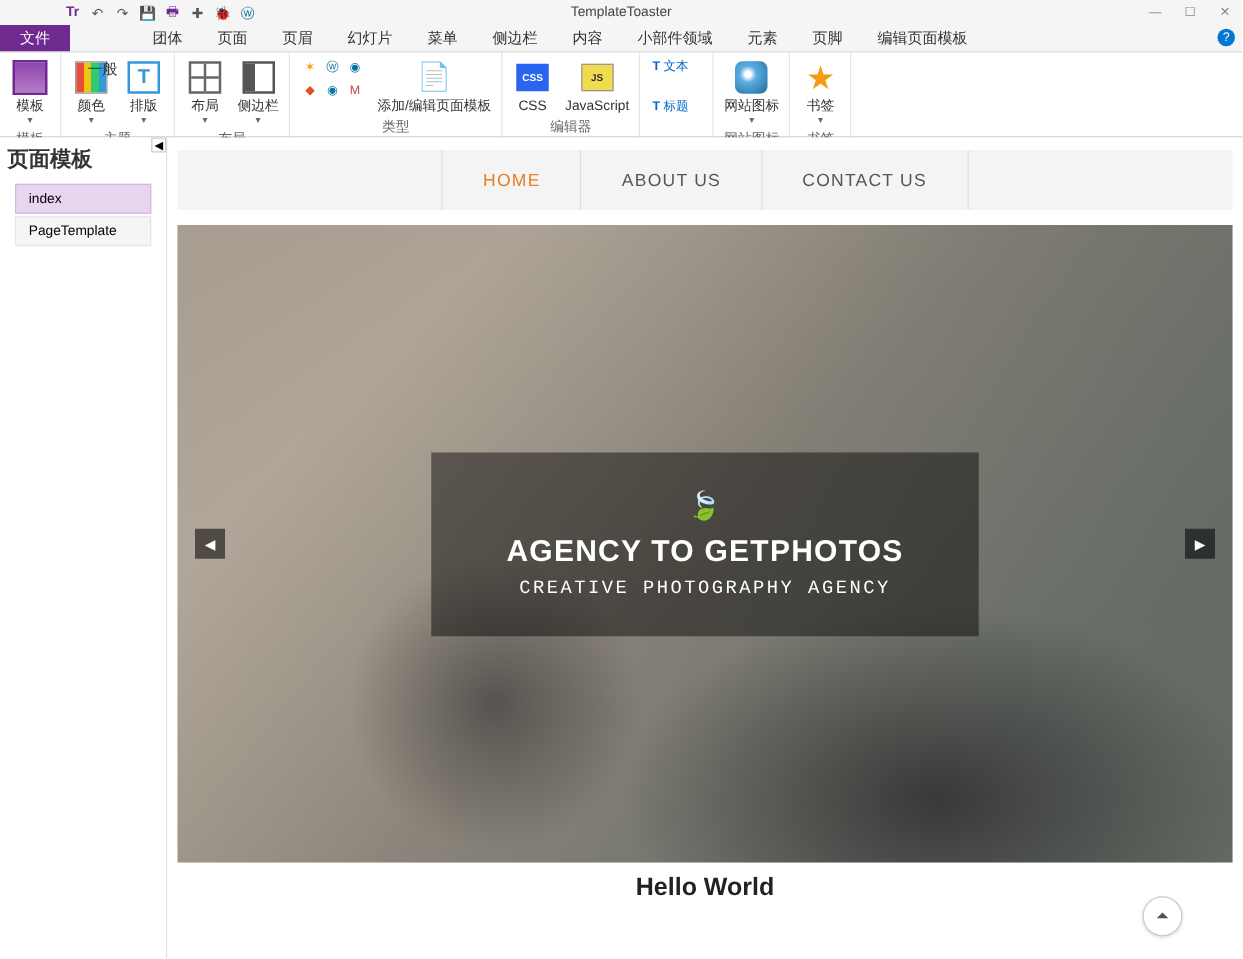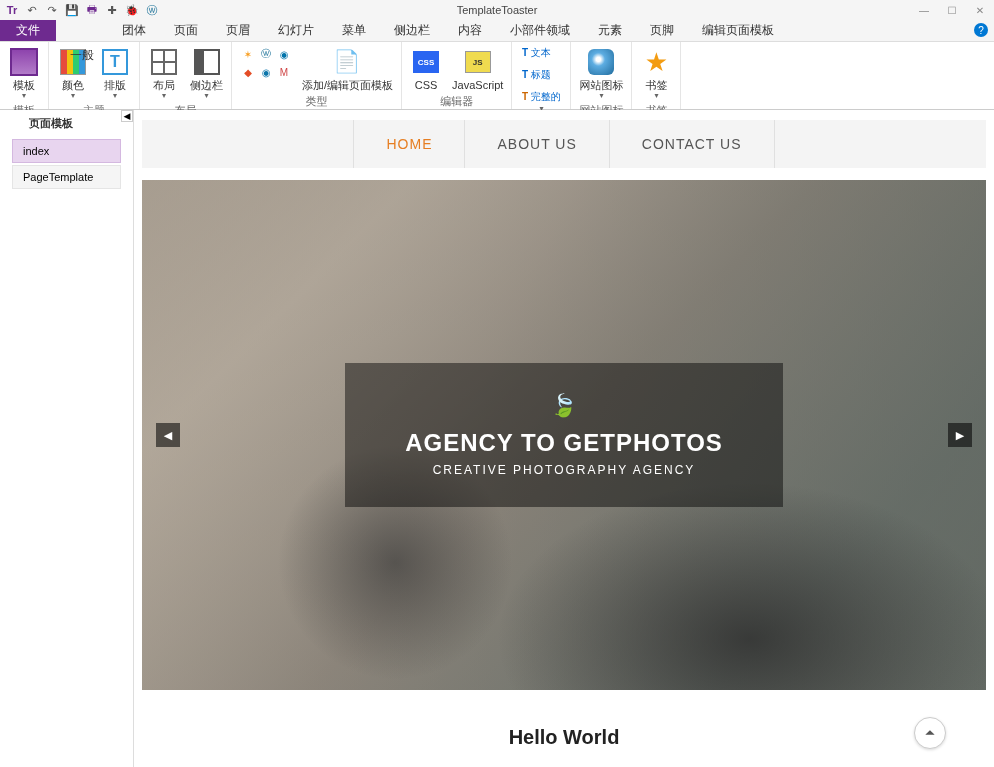--- a/index.html
+++ b/index.html
@@ -1,19 +1,19 @@
 <!DOCTYPE html>
 <html><head>
 <meta charset="utf-8">
 <style>
 * { margin: 0; padding: 0; box-sizing: border-box; }
 body { font-family: "Microsoft YaHei", Arial, sans-serif; font-size: 12px; background: #fff; overflow: hidden; width: 994px; height: 767px; position: relative; }
 
 
-.titlebar { height: 20px; background: #f5f5f5; display: flex; align-items: center; position: relative; }
+.titlebar { height: 20px; background: #f5f5f5; display: flex; align-items: center; position: relative; padding-left: 46px; }
 .quickaccess { display: flex; align-items: center; gap: 4px; padding-left: 4px; }
 .qa-icon { width: 16px; height: 16px; display: flex; align-items: center; justify-content: center; font-size: 11px; color: #555; cursor: pointer; }
 .title-text { position: absolute; left: 50%; transform: translateX(-50%); font-size: 11px; color: #444; }
 .window-controls { position: absolute; right: 0; display: flex; }
 .win-btn { width: 28px; height: 18px; display: flex; align-items: center; justify-content: center; color: #888; font-size: 10px; cursor: pointer; }
 
 
 .tabstrip { height: 22px; background: #f5f5f5; display: flex; align-items: stretch; position: relative; border-bottom: 1px solid #ddd; }
 .filetab { background: #6e2a8f; color: #fff; padding: 0 16px; display: flex; align-items: center; font-size: 12px; cursor: pointer; }
 .tab { padding: 0 14px; display: flex; align-items: center; font-size: 12px; color: #333; cursor: pointer; }
@@ -28,21 +28,21 @@
 .rbtn { display: flex; flex-direction: column; align-items: center; justify-content: center; padding: 2px 4px; cursor: pointer; min-width: 34px; }
 .rbtn-icon { width: 32px; height: 32px; display: flex; align-items: center; justify-content: center; }
 .rbtn-label { font-size: 11px; color: #333; text-align: center; line-height: 1.1; margin-top: 1px; }
 .dropdown-arrow { font-size: 8px; color: #666; }
 .small-icons-grid { display: grid; grid-template-columns: repeat(3, 16px); gap: 2px; }
 .small-icon { width: 16px; height: 16px; display: flex; align-items: center; justify-content: center; font-size: 10px; }
 
 
 .workspace { display: flex; height: calc(767px - 20px - 22px - 68px); }
 .sidepanel { width: 134px; background: #fff; border-right: 1px solid #ddd; position: relative; }
-.panel-header { font-size: 11px; color: #333; padding: 6px 6px; font-weight: bold; margin-left: 23px; }
+.panel-header { font-size: 17px; color: #333; padding: 6px 6px; font-weight: bold; }
 .panel-item { margin: 2px 12px; padding: 5px 10px; font-size: 11px; cursor: pointer; border: 1px solid transparent; }
 .panel-item.selected { background: #e8d5ef; border: 1px solid #d4b8e0; }
 .panel-item.unselected { background: #f5f5f5; border: 1px solid #e5e5e5; }
 .collapse-btn { position: absolute; right: 0; top: 0; width: 12px; height: 12px; background: #fff; border: 1px solid #ccc; font-size: 9px; display: flex; align-items: center; justify-content: center; cursor: pointer; }
 
 
 .canvas-wrap { flex: 1; background: #fff; overflow-y: scroll; position: relative; padding: 10px 8px; }
 .canvas-wrap::-webkit-scrollbar { width: 14px; }
 .canvas-wrap::-webkit-scrollbar-track { background: #f0f0f0; }
 .canvas-wrap::-webkit-scrollbar-thumb { background: #c0c0c0; }
@@ -56,26 +56,26 @@
 .hero-bike {
   position: absolute; inset: 0;
   background:
     radial-gradient(ellipse 420px 260px at 72% 90%, rgba(40,40,40,.75), transparent 60%),
     radial-gradient(circle 180px at 30% 75%, rgba(50,50,50,.6), transparent 65%),
     linear-gradient(115deg, rgba(180,170,155,.5) 0%, rgba(140,135,125,.3) 40%, rgba(90,98,92,.7) 100%);
 }
 .hero-overlay { position: relative; background: rgba(0,0,0,0.45); padding: 30px 60px; text-align: center; color: #fff; }
 .hero-icon { font-size: 22px; margin-bottom: 10px; }
 .hero-title { font-size: 24px; font-weight: bold; letter-spacing: 1px; margin-bottom: 6px; }
-.hero-sub { font-size: 12px; letter-spacing: 2px; }
+.hero-sub { font-size: 15px; letter-spacing: 2px; font-family: Liberation Mono, monospace; }
 .slide-arrow { position: absolute; top: 50%; transform: translateY(-50%); width: 24px; height: 24px; background: rgba(0,0,0,0.55); color: #fff; display: flex; align-items: center; justify-content: center; font-size: 11px; cursor: pointer; }
 .slide-arrow.left { left: 14px; }
 .slide-arrow.right { right: 14px; }
 
-.content-title { text-align: center; font-size: 20px; font-weight: bold; margin-top: 36px; color: #222; }
+.content-title { text-align: center; font-size: 20px; font-weight: bold; margin-top: 9px; color: #222; }
 
 .scroll-top { position: absolute; right: 48px; bottom: 18px; width: 32px; height: 32px; border-radius: 50%; background: #fff; border: 1px solid #ccc; display: flex; align-items: center; justify-content: center; font-size: 13px; color: #555; cursor: pointer; box-shadow: 0 1px 3px rgba(0,0,0,.15); }
 
 
 .ic-template { background: linear-gradient(#8e44ad,#b37cc9); width:28px; height:28px; border:2px solid #6e2a8f; }
 .ic-color { width:26px; height:26px; background:
   linear-gradient(90deg,#e74c3c 0 25%,#f1c40f 25% 50%,#2ecc71 50% 75%,#3498db 75% 100%); border:1px solid #999; }
 .ic-layout { width:26px; height:26px; border:2px solid #3498db; background:#fff; position:relative; }
 .ic-layout:before { content:"T"; position:absolute; inset:0; display:flex; align-items:center; justify-content:center; color:#3498db; font-weight:bold; font-size:16px; }
 .ic-grid { width:26px; height:26px; background:
@@ -214,21 +214,21 @@
           </div>
         <div class="rbtn-label">JavaScript</div>
       </div>
     </div>
     <div class="group-label">编辑器</div>
   </div>
 
   <div class="group">
     <div class="group-items">
       <div class="rbtn" style="min-width:50px">
-        <div style="display:flex;flex-direction:column;gap:8px;align-items:flex-start;font-size:10px;color:#0066cc">
+        <div style="display:flex;flex-direction:column;gap:18px;align-items:flex-start;font-size:10px;color:#0066cc">
           <div><b style="color:#0066cc">T</b> 文本</div>
           <div><b style="color:#0066cc">T</b> 标题</div>
           <div><b style="color:#cc6600">T</b> 完整的</div>
         </div>
         <div class="dropdown-arrow">▾</div>
       </div>
     </div>
     <div class="group-label">排版</div>
   </div>
 

